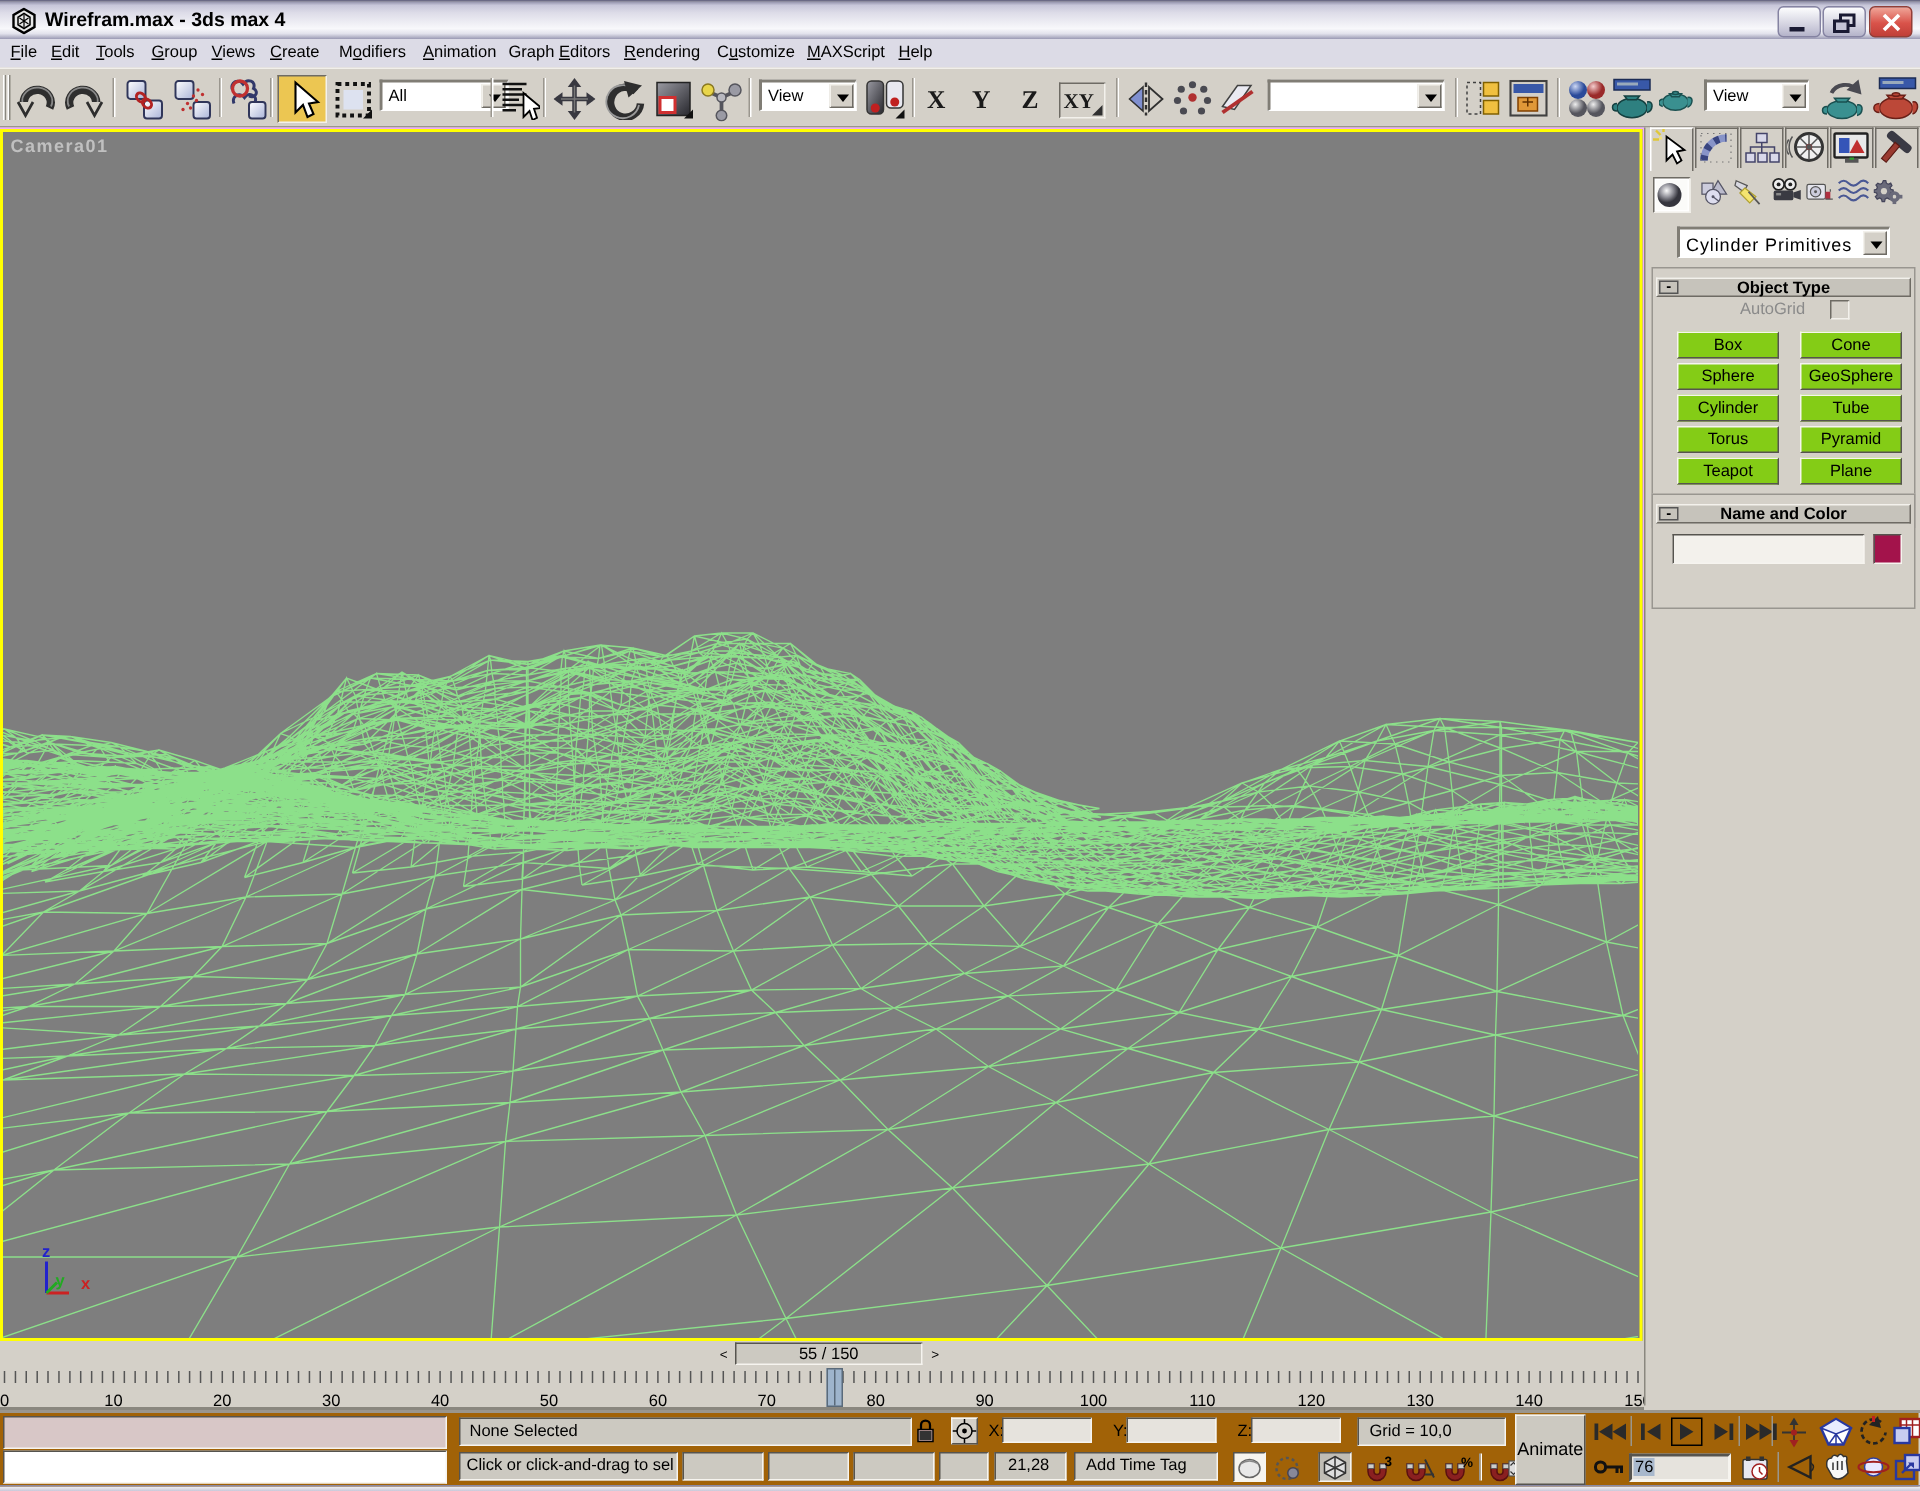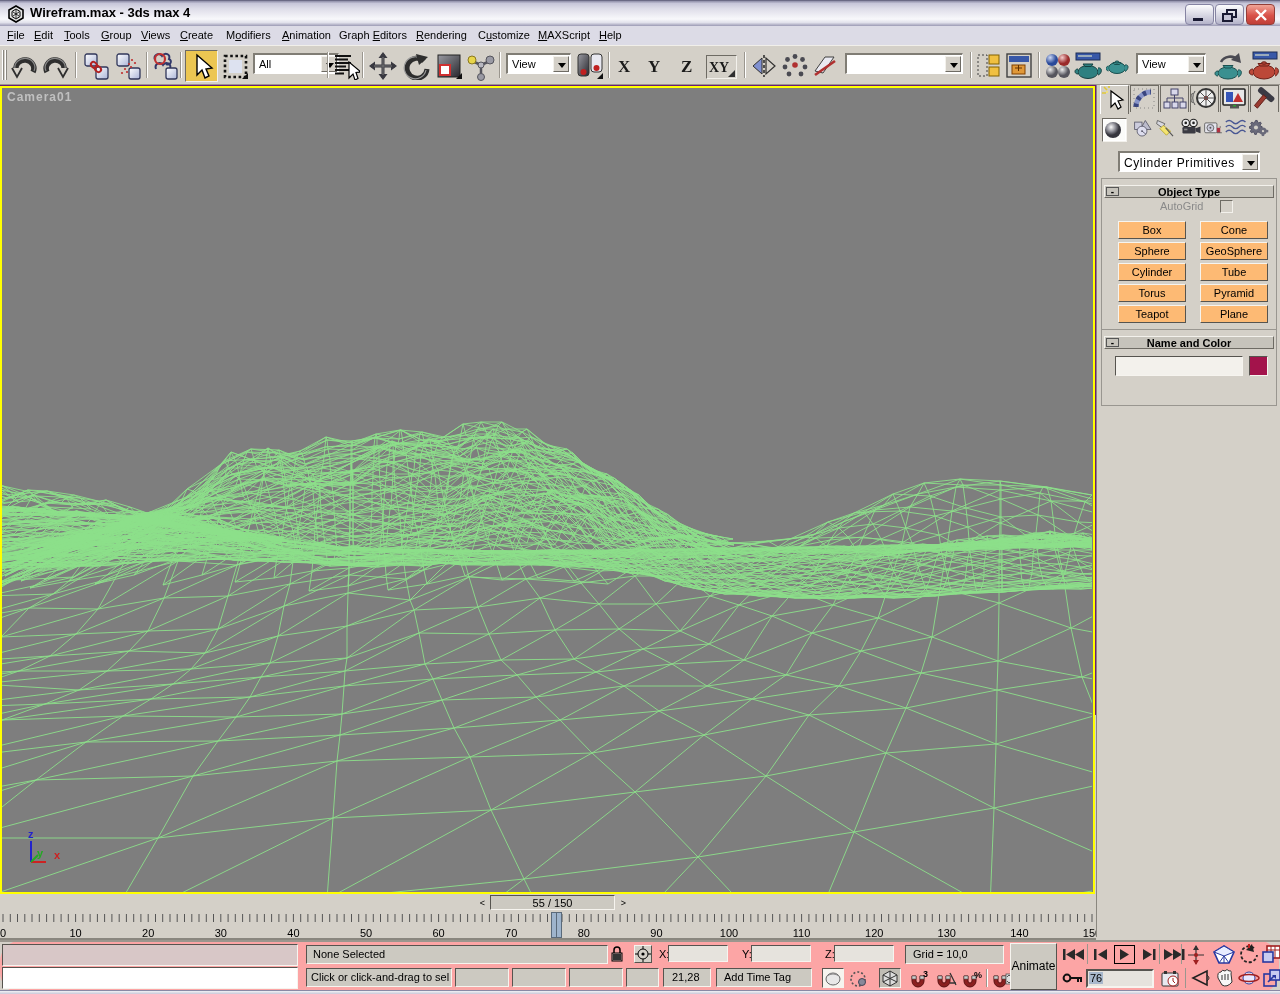--- a/index.html
+++ b/index.html
@@ -30,56 +30,56 @@
 .tbi { position:absolute; top:7px; }
 .combo { position:absolute; height:21px; background:#fff; border:1px solid #404040;
   border-top:2px solid #807d75; border-left:2px solid #807d75; border-bottom:1px solid #fff; border-right:1px solid #fff;
   box-shadow: inset 0 0 0 1px #fff; font-size:11px; }
 .combo .cval { position:absolute; left:4px; top:3px; color:#000; }
 .combo .cbtn { position:absolute; right:1px; top:1px; bottom:1px; width:16px; background:#d4d0c8;
   border:1px solid; border-color:#f3f1ec #6e6b64 #6e6b64 #f3f1ec; }
 .combo .cbtn:after { content:""; position:absolute; left:4px; top:6px; border:4px solid transparent; border-top:5px solid #000; }
 
 
-#vpwrap { position:absolute; left:0; top:85px; width:1096px; height:630px; background:#701a75; }
+#vpwrap { position:absolute; left:0; top:85px; width:1096px; height:630px; background:#f0abfc; }
 #viewport { position:absolute; left:0px; top:1px; width:1095px; height:808px; border:2px solid #ffff00; background:#7e7e7e; overflow:hidden; }
 #camlabel { position:absolute; left:5px; top:2px; font-size:12px; font-weight:bold; color:#c0c0c0; letter-spacing:1px; }
 #terr { position:absolute; left:0; top:0; }
 
 
 #tripod { position:absolute; left:18px; top:740px; }
 
 
 #cpanel { position:absolute; left:1096px; top:85px; width:184px; height:852px; background:#d4d0c8; border-left:1px solid #8a877f; }
 .cptab { position:absolute; top:0px; width:29px; height:27px; border:1px solid #6e6b64; border-bottom:none; background:#d4d0c8; }
 .cptab.active { height:29px; background:#d4d0c8; border-color:#fff #6e6b64 #d4d0c8 #fff; }
 .cpicon { position:absolute; top:33px; width:24px; height:24px; }
 .cpicon.pressed { background:#fbfbf9; border:1px solid; border-color:#6e6b64 #f3f1ec #f3f1ec #6e6b64; box-shadow:0 0 0 1px #fff inset; }
 #cpdrop { left:21px; top:66px; width:142px; }
 .rollout { position:absolute; left:4px; width:176px; border:1px solid #999690; background:#d4d0c8; }
 .rollhead { position:relative; margin:6px 2px 2px 2px; height:13px; background:#c6c3bb; border:1px solid; border-color:#f3f1ec #6e6b64 #6e6b64 #f3f1ec;
   font-size:11px; font-weight:bold; text-align:center; color:#000; line-height:12px; }
 .rollhead .minus { position:absolute; left:1px; top:1px; width:13px; height:9px; border:1px solid #555; font-weight:bold; font-size:10px; line-height:7px; text-align:center; background:#c6c3bb; }
-.mxbtn { position:absolute; width:68px; height:18px; background:#fdba74; border:1px solid; border-color:#f6f4ef #56544f #56544f #f6f4ef;
+.mxbtn { position:absolute; width:68px; height:18px; background:#84cc16; border:1px solid; border-color:#f6f4ef #56544f #56544f #f6f4ef;
   font-size:11px; color:#000; text-align:center; line-height:16px; }
 #autogrid { position:absolute; left:0px; top:20px; width:176px; height:16px; color:#8a8a8a; font-size:11px; }
 #autogrid .cb { position:absolute; left:118px; top:1px; width:13px; height:13px; background:#d4d0c8; border:1px solid #888; border-color:#6e6b64 #f3f1ec #f3f1ec #6e6b64; }
 #namefield { position:absolute; left:13px; top:26px; width:128px; height:20px; background:#f3f1ec; border:1px solid; border-color:#56544f #f6f4ef #f6f4ef #56544f; }
 #colorswatch { position:absolute; left:147px; top:26px; width:19px; height:20px; background:#a3134b; border:1px solid; border-color:#56544f #f6f4ef #f6f4ef #56544f; }
 
 
 #timeslider { position:absolute; left:0; top:895px; width:1096px; height:16px; background:#d4d0c8; }
 #tsfield { position:absolute; left:490px; top:0px; width:125px; height:15px; background:#ccc9c1; border:1px solid; border-color:#56544f #f6f4ef #f6f4ef #56544f; font-size:11px; text-align:center; line-height:14px; }
 .tsarrow { position:absolute; top:1px; width:13px; height:13px; background:#d4d0c8; font-size:9px; text-align:center; line-height:12px; border:1px solid #d4d0c8; }
 #trackbar { position:absolute; left:0; top:911px; width:1096px; height:29px; background:#d4d0c8; border-bottom:2px solid #8a877f; }
 #tbhandle { position:absolute; left:551px; top:1px; width:11px; height:26px; background:#9eb4cc; border:1px solid #5a6a7a; }
 #tbhandle:before { content:""; position:absolute; left:4px; top:0; width:1px; height:24px; background:#5a6a7a; }
 
 
-#statusbar { position:absolute; left:0; top:940px; width:1279px; height:54px; background:#fca5a5;border-radius:22px; }
+#statusbar { position:absolute; left:0; top:940px; width:1279px; height:54px; background:#a16207; }
 .sunk { position:absolute; background:#ccc9c1; border:1px solid; border-color:#56544f #f6f4ef #f6f4ef #56544f; font-size:11px; }
 .sunk.lab { line-height:17px; padding-left:5px; }
 #mxl1 { left:2px; top:4px; width:296px; height:22px; background:#d8c7c7; }
 #mxl2 { left:2px; top:27px; width:296px; height:22px; background:#ffffff; }
 #selline { left:306px; top:5px; width:302px; height:19px; padding-left:6px; line-height:17px; }
 #prompt1 { left:306px; top:28px; width:146px; height:19px; padding-left:4px; line-height:17px; }
 .pbox { position:absolute; top:28px; height:19px; background:#ccc9c1; border:1px solid; border-color:#56544f #f6f4ef #f6f4ef #56544f; }
 #coordbox { left:663px; top:28px; width:48px; height:19px; text-align:left; line-height:17px; }
 #timetag { left:716px; top:28px; width:96px; height:19px; padding-left:7px; line-height:17px; }
 #gridbox { left:905px; top:5px; width:99px; height:19px; padding-left:7px; line-height:17px; }

